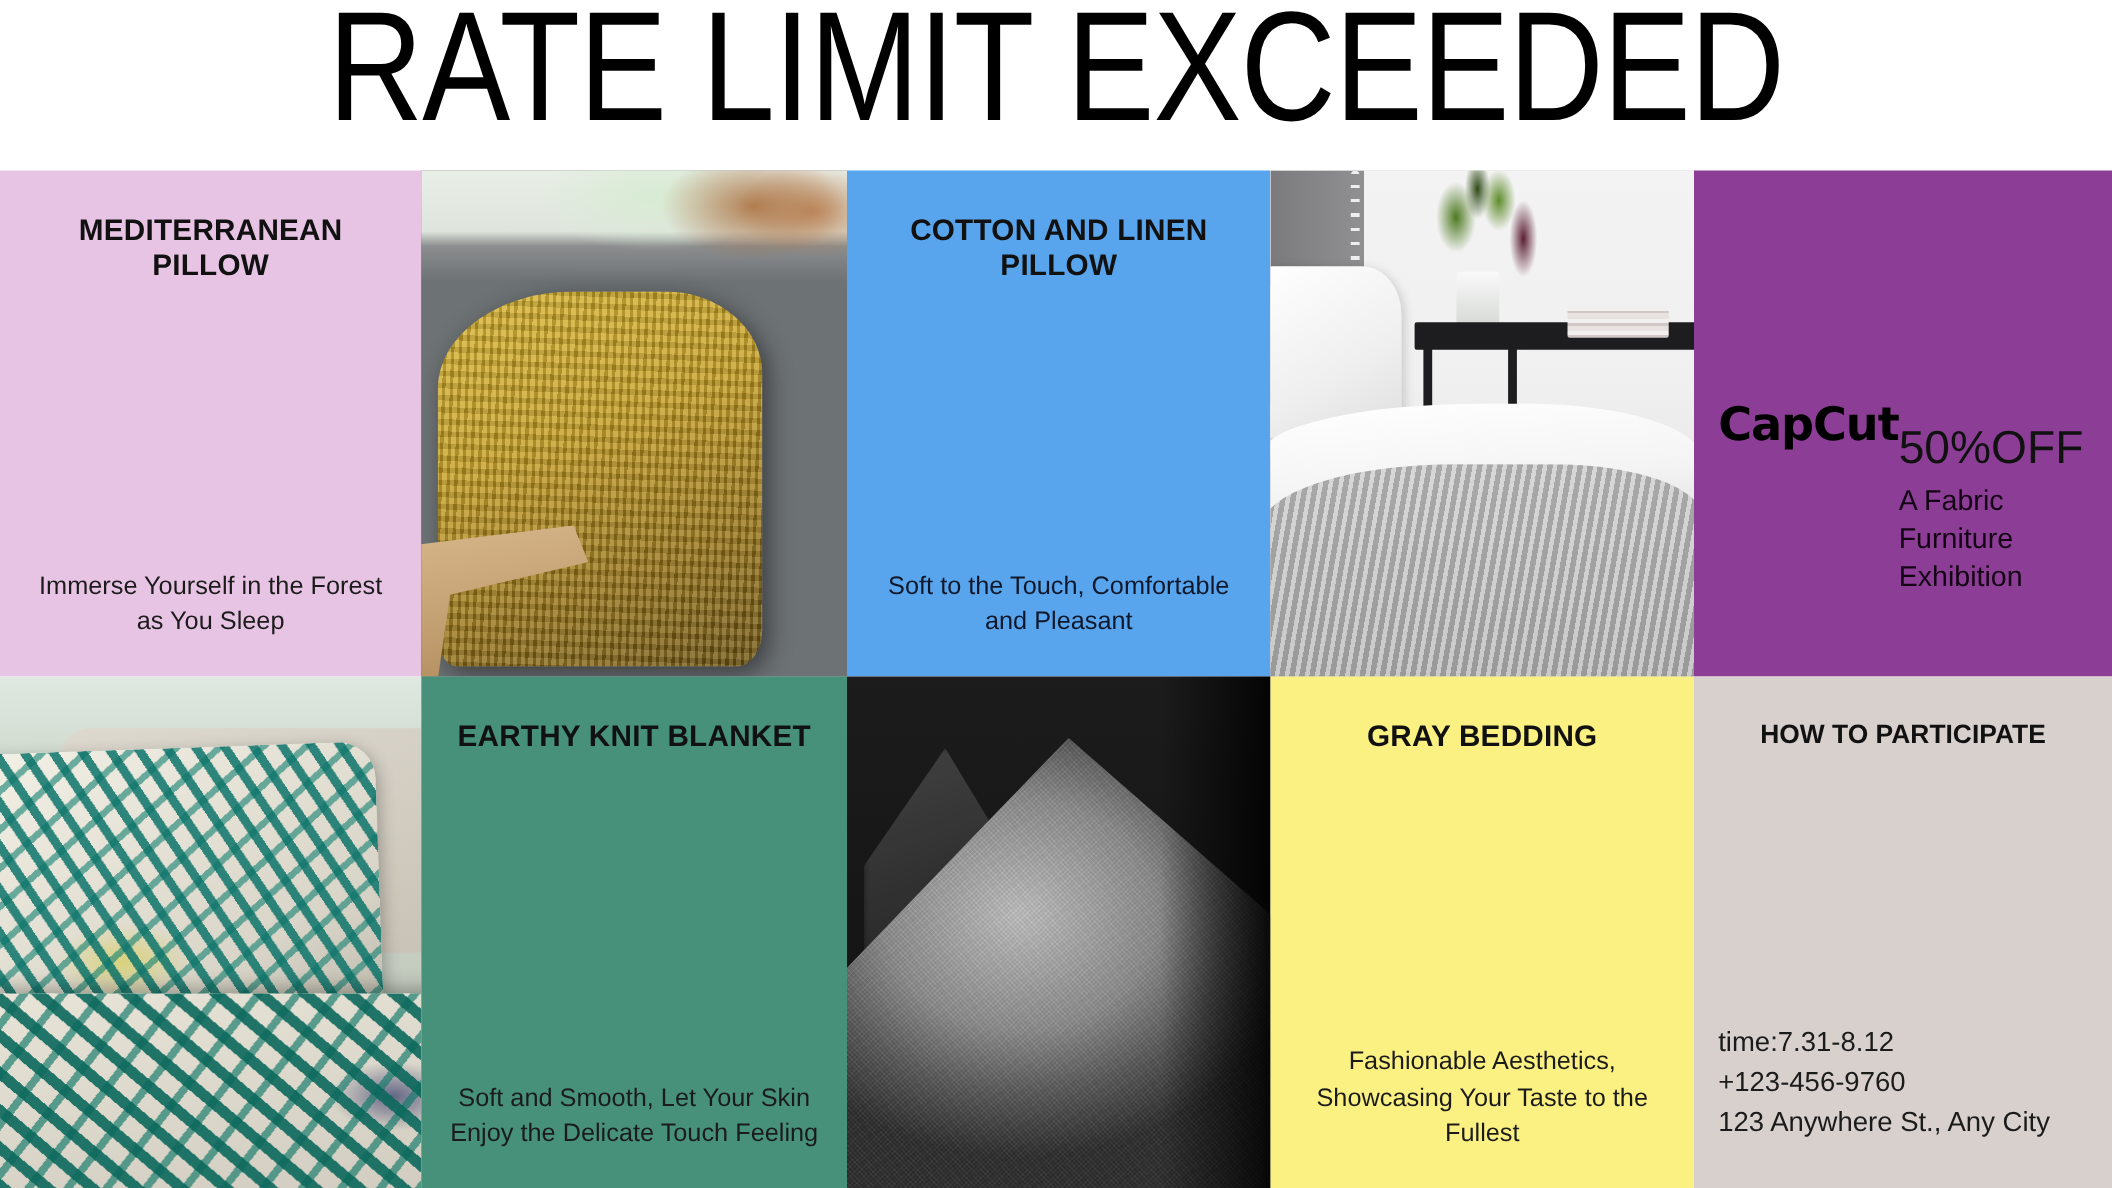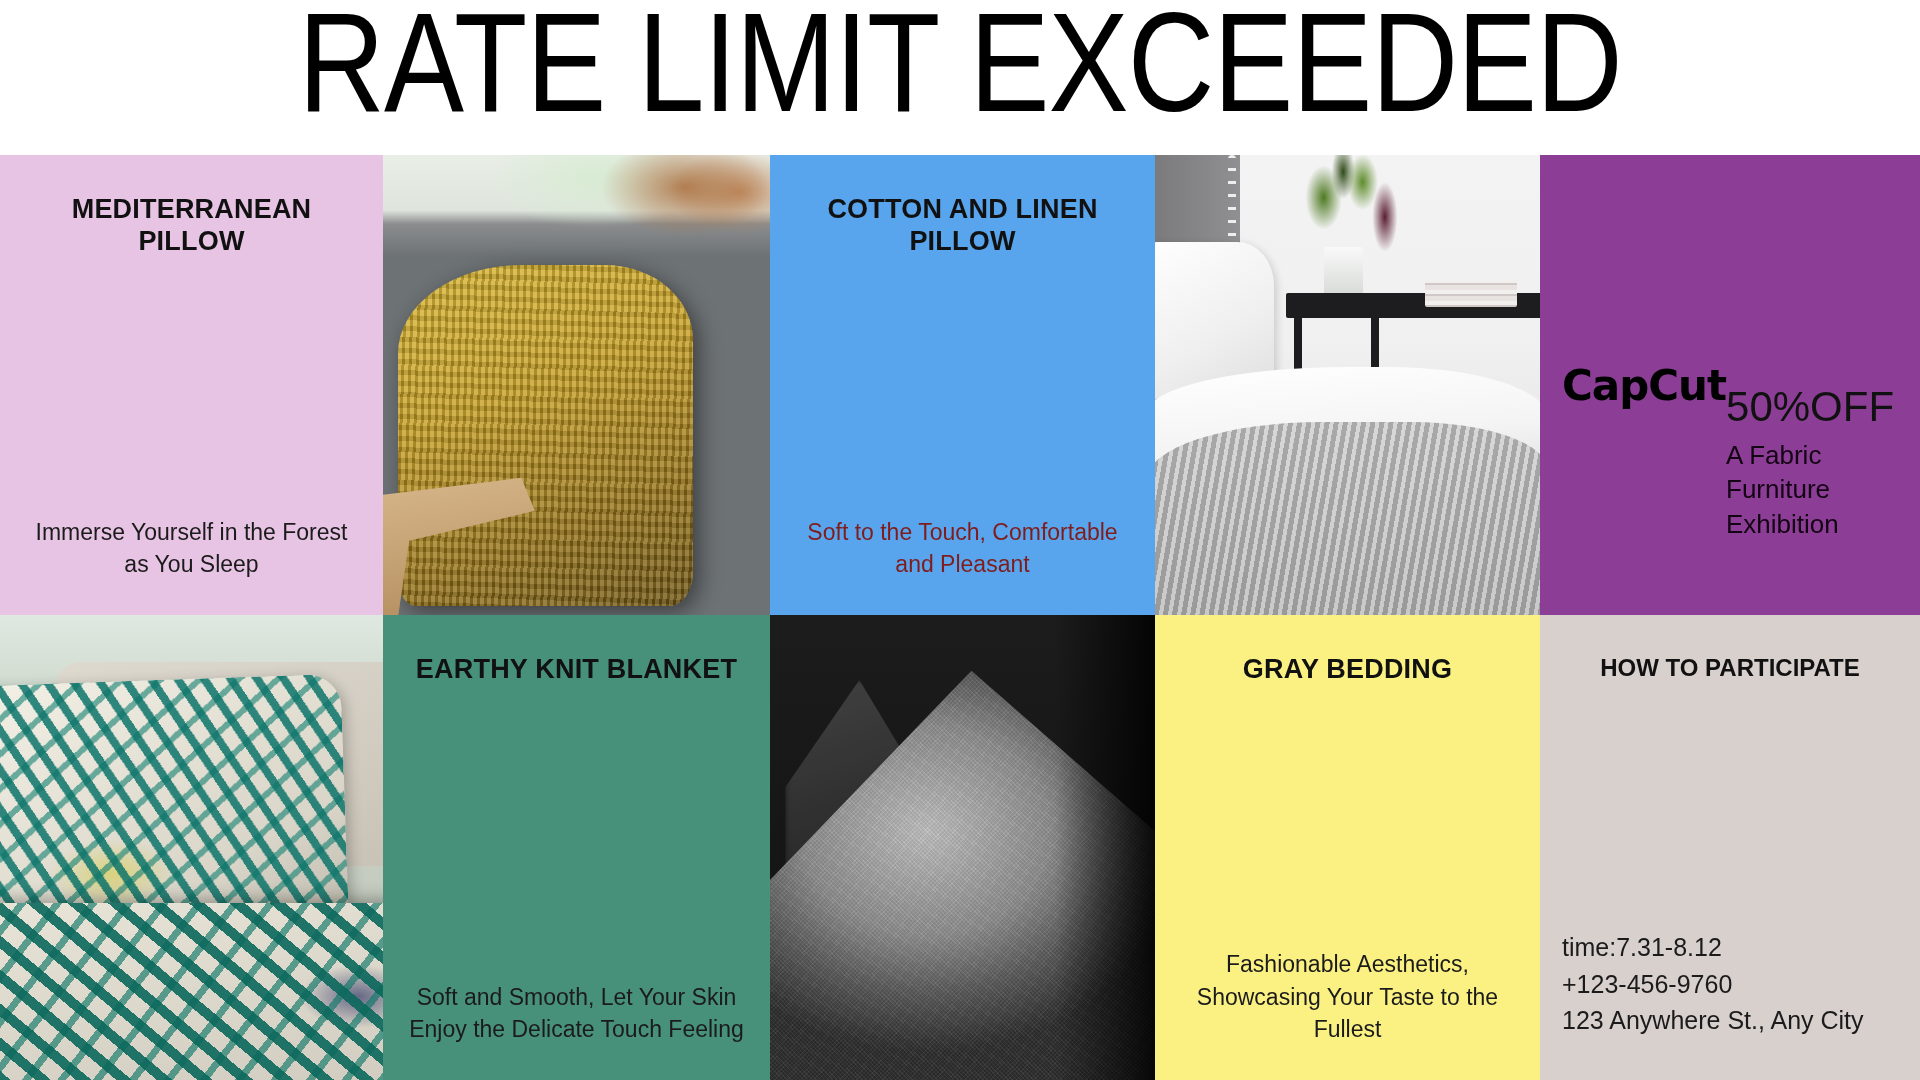--- a/index.html
+++ b/index.html
@@ -55,21 +55,21 @@
   }
 
   
   .bg-pink  { background:#e8c4e4; }
   .bg-blue  { background:#58a5ed; }
   .bg-purple{ background:#8c3e96; }
   .bg-green { background:#47917b; }
   .bg-yellow{ background:#fbf183; }
   .bg-beige { background:#d8d0cd; }
 
-  .bg-blue .cell-sub { color:#7f1d1d; }
+  .bg-blue .cell-sub { color:#0f172a; }
   .bg-purple .cell-sub, .bg-purple .promo-sub { color:#140314; }
 
   
   .capcut-cell {
     display:flex; flex-direction:row; align-items:center;
     padding:40px 22px 40px 22px;
   }
   .capcut-logo {
     font-family:"DejaVu Sans", sans-serif;
     font-size:42px; font-weight:700; color:#000000;

